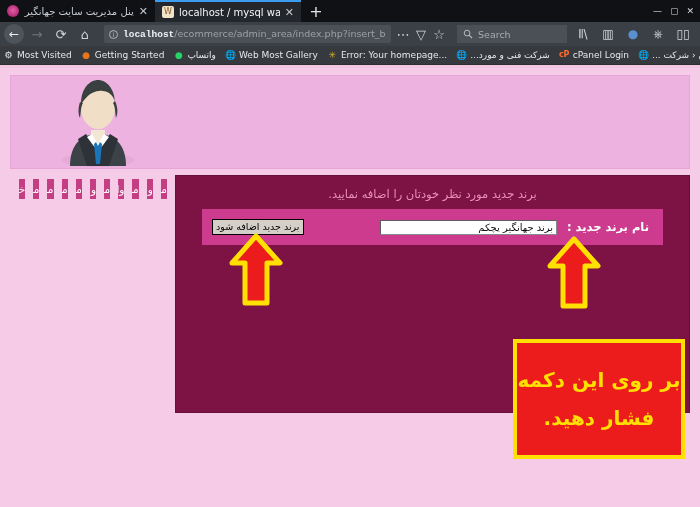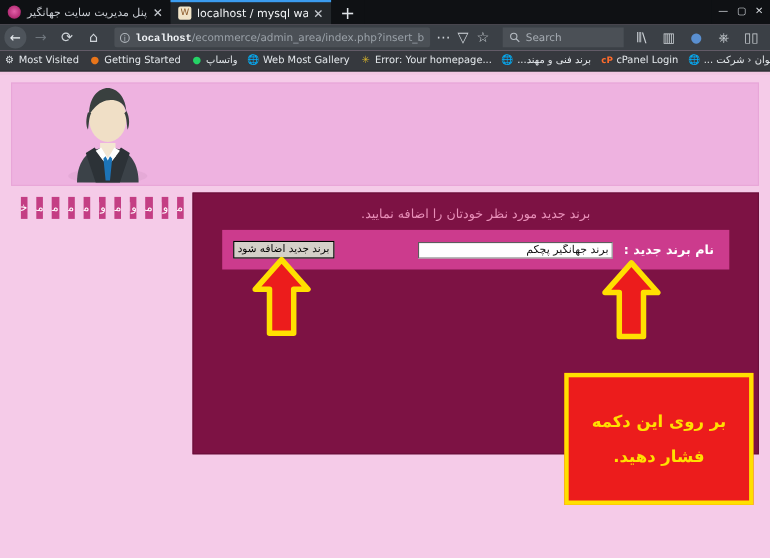--- a/index.html
+++ b/index.html
@@ -162,21 +162,21 @@
   .arrow svg { display: block; width: 100%; height: 100%; }
   #arrow-button { right: 404px; top: 57px; }
   #arrow-input   { right: 86px;  top: 60px; }
 
   .callout {
     position: absolute; right: 4px; top: 163px;
     width: 172px; height: 120px;
     background: #ec1c1c; border: 4px solid #ffe000;
     display: flex; flex-direction: column; align-items: center;
     justify-content: center; gap: 16px;
-    color: #ffe000; font-size: 15px; font-weight: bold;
+    color: #ffe000; font-size: 20px; font-weight: bold;
     text-align: center; line-height: 1.1;
   }
 
   .sidebar {
     width: 148px; background: #f5cbe8; padding: 4px 0 6px 0;
     display: flex; flex-direction: row; gap: 8px; align-items: flex-end;
   }
   .side-btn {
     width: 134px; height: 20px; background: #c43e84;
     color: #ffffff; font-size: 10.5px; text-align: center;
@@ -261,21 +261,21 @@
     <div class="bm">
       <span class="bm-ico">🌐</span>
       <span>Web Most Gallery</span>
     </div>
     <div class="bm">
       <span class="bm-ico" style="color:#d4b32c">✳</span>
       <span>Error: Your homepage...</span>
     </div>
     <div class="bm">
       <span class="bm-ico">🌐</span>
-      <span class="bm-label-rtl">برند فنی و مهند...</span>
+      <span class="bm-label-rtl">شرکت فنی و مورد...</span>
     </div>
     <div class="bm">
       <span class="bm-ico" style="color:#ff6c2c;font-weight:bold;font-size:8px">cP</span>
       <span>cPanel Login</span>
     </div>
     <div class="bm">
       <span class="bm-ico">🌐</span>
       <span class="bm-label-rtl">پیشخوان ‹ شرکت ...</span>
     </div>
   </div>

